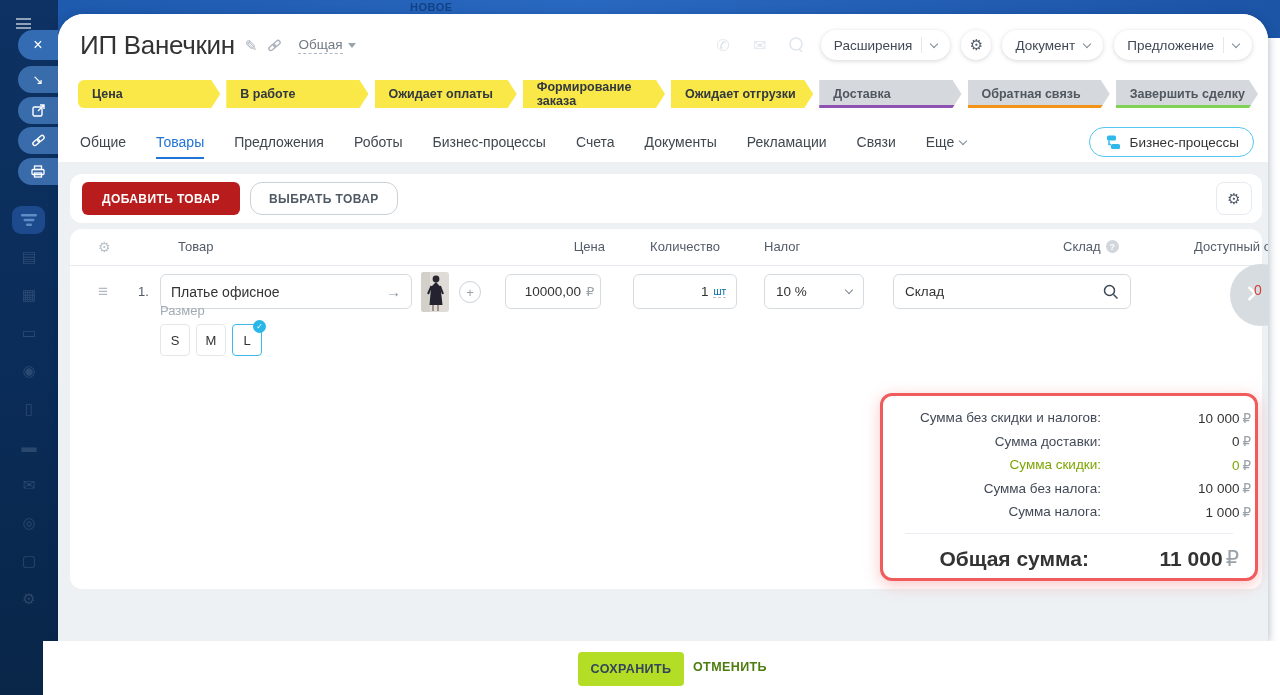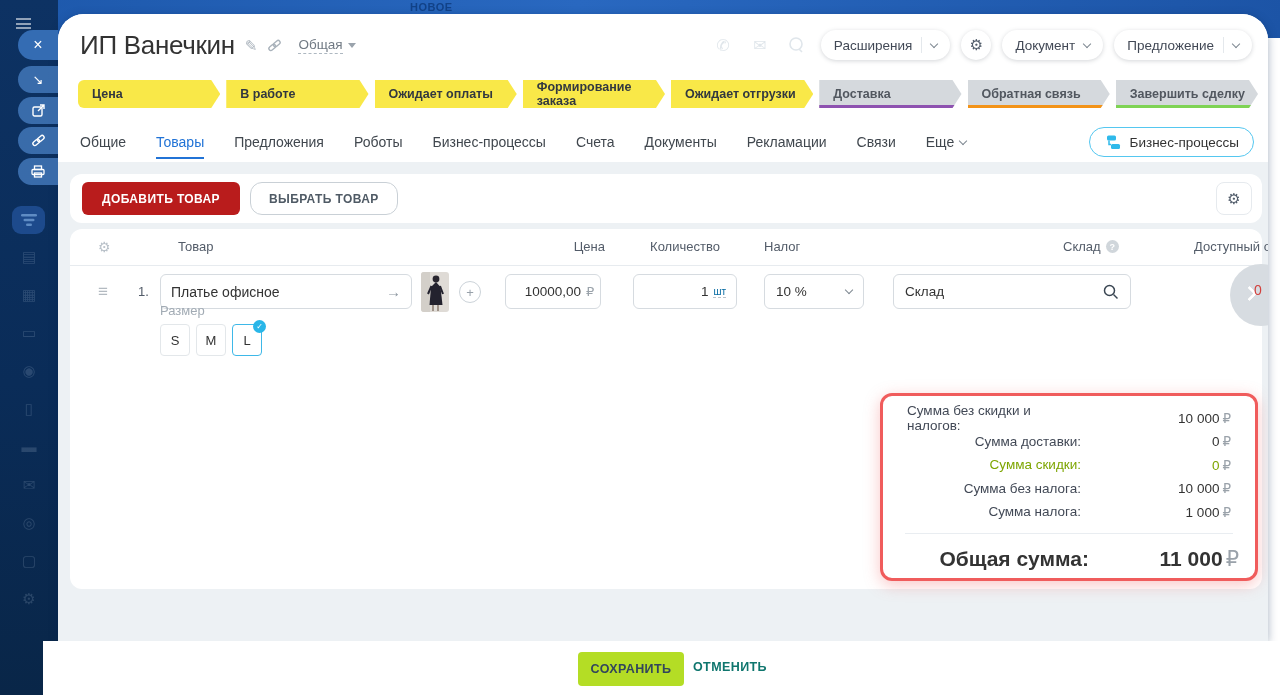--- a/index.html
+++ b/index.html
@@ -144,21 +144,21 @@
     background:#fff; display:flex; align-items:center; justify-content:center; font-size:13px;
     color:#333; cursor:pointer; }
   .chip.sel { border-color:#3eb8e8; }
   .chip .badge { position:absolute; right:-5px; top:-5px; width:13px; height:13px; border-radius:50%;
     background:#29b6e8; color:#fff; font-size:8px; display:flex; align-items:center; justify-content:center; }
 
   
   .summary { position:absolute; left:810px; top:164px; width:378px; height:188px; background:#fff;
     border:3px solid #f05c5c; border-radius:12px; box-shadow:0 4px 16px rgba(240,92,92,.35);
     padding:10px 0 0; }
-  .srow { display:flex; justify-content:flex-end; align-items:center; height:23.5px; padding:0 24px;
+  .srow { display:flex; justify-content:flex-end; align-items:center; height:23.5px; padding:0 4px;
     font-size:13.5px; }
   .srow .lab { color:#424956; }
   .srow .val { width:150px; text-align:right; color:#333; }
   .srow.green .lab, .srow.green .val { color:#7da500; }
   .srow .rub { color:#9aa2aa; margin-left:3px; }
   .sdiv { height:1px; background:#e9edf1; margin:9px 22px 6px; }
   .stotal { display:flex; justify-content:flex-end; align-items:center; padding:0 16px; height:38px; }
   .stotal .lab { font-size:21px; font-weight:700; color:#333;text-align:right; }
   .stotal .val { width:150px; text-align:right; font-size:21px; font-weight:700; color:#333; }
   .stotal .rub { color:#9aa2aa; font-weight:400; margin-left:3px; }
@@ -168,21 +168,21 @@
     background:#d7dce1; z-index:5; cursor:pointer; }
   .scroll-chev i { position:absolute; left:14px; top:24px; width:11px; height:11px;
     border-right:3px solid #fff; border-top:3px solid #fff; transform:rotate(45deg); border-radius:1px; }
 
   
   .footer { position:absolute; left:43px; top:641px; width:1237px; height:54px; background:#fff; z-index:40; }
   .btn-save { position:absolute; left:535px; top:11px; width:106px; height:34px; background:#b4dd25;
     border:none; border-radius:4px; font-size:12.5px; font-weight:700; letter-spacing:.4px; color:#32455c;
     cursor:pointer; font-family:inherit; }
   .btn-cancel { position:absolute; left:650px; top:19px; font-size:12.5px; font-weight:700;
-    letter-spacing:.4px; color:#0f766e; cursor:pointer; }
+    letter-spacing:.4px; color:#4d7c0f; cursor:pointer; }
 
   svg { display:block; }
 </style>
 </head>
 <body>
 
 <div class="topbar"></div>
 <span class="new-badge">НОВОЕ</span>
 
 <div class="sidebar">

